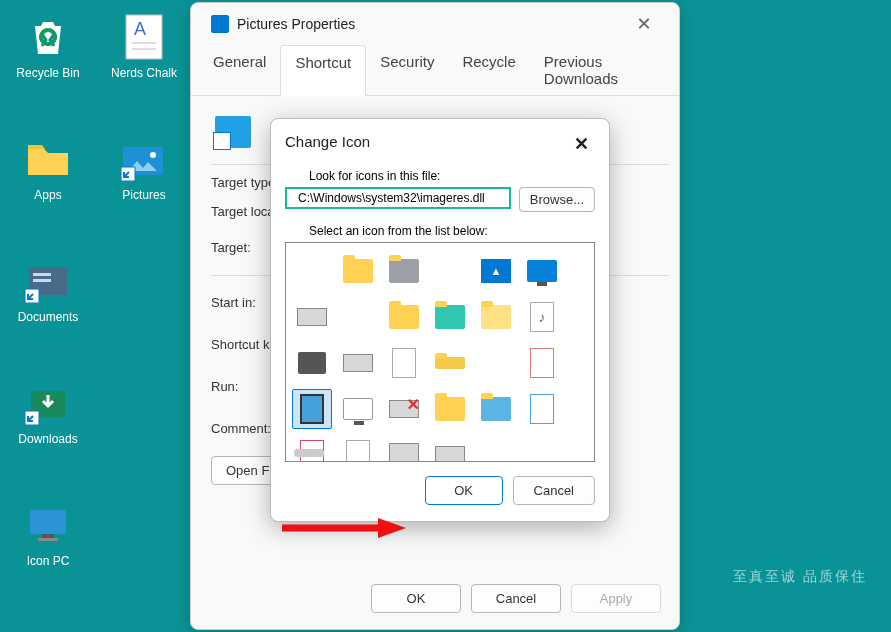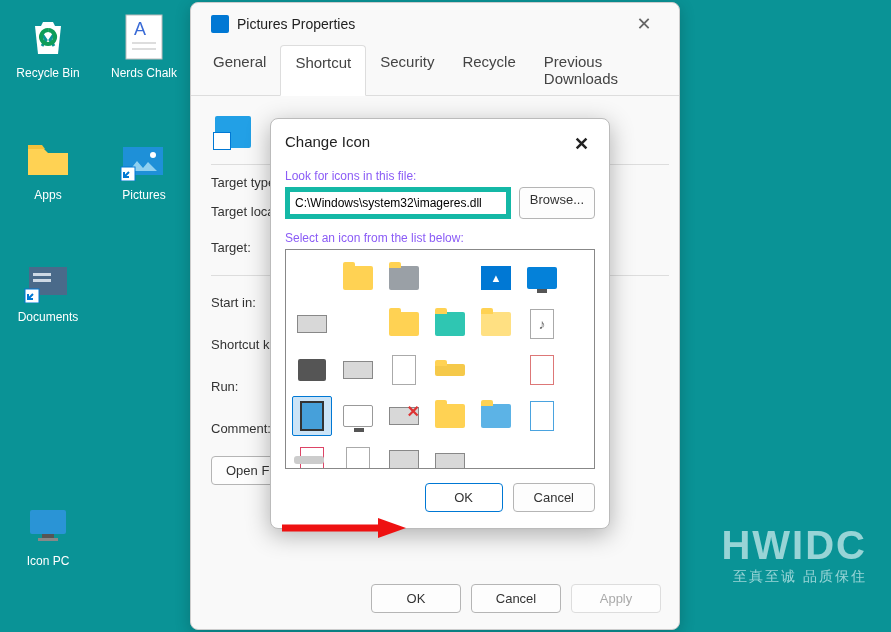--- a/index.html
+++ b/index.html
@@ -31,23 +31,23 @@
 .frow select { flex: 1; max-width: 290px; height: 28px; border: 1px solid #bbb; background: #fff; }
 .btnrow { display: flex; gap: 10px; margin-top: 6px; }
 .btn { min-width: 90px; padding: 6px 14px; background: #fdfdfd; border: 1px solid #b5b5b5; border-radius: 4px; font-size: 13px; color: #333; cursor: pointer; text-align: center; }
 .btn.dis { color: #aaa; border-color: #ddd; cursor: default; }
 .pw-foot { display: flex; gap: 10px; justify-content: flex-end; padding: 12px 18px 16px; }
 
 
 .ci-win { position: absolute; left: 270px; top: 118px; width: 340px; background: #fff; border: 1px solid #bbb; border-radius: 8px; box-shadow: 0 6px 24px rgba(0,0,0,0.3); padding: 14px 14px 16px; }
 .ci-title { display: flex; font-size: 15px; color: #222; margin-bottom: 14px; }
 .ci-close { margin-left: auto; font-size: 18px; color: #222; font-weight: bold; cursor: pointer; padding: 0 6px; }
-.ci-lbl { font-size: 12px; color: #8b5cf6; margin-bottom: 4px; }
+.ci-lbl { font-size: 12px; color: #000000; margin-bottom: 4px; margin-left: 24px; }
 .ci-row { display: flex; gap: 8px; margin-bottom: 12px; }
-.ci-path { flex: 1; height: 32px; border: 5px solid #14b8a6; padding: 0 5px; font-size: 12px; }
+.ci-path { flex: 1; height: 22px; border: 2px solid #14b8a6; padding: 0 11px; font-size: 12px; }
 .ci-list { height: 220px; border: 1px solid #888; background: #fff; padding: 8px 6px 4px; display: flex; flex-wrap: wrap; align-content: flex-start; gap: 6px 6px; overflow: hidden; position: relative; }
 .ci-ico { width: 40px; height: 40px; display: flex; align-items: center; justify-content: center; cursor: pointer; border-radius: 2px; }
 .ci-ico.sel { background: #cce4f7; border: 1px solid #0078d4; }
 .ci-sb { position: absolute; left: 8px; bottom: 4px; width: 30px; height: 8px; background: #ccc; border-radius: 3px; }
 .ci-foot { display: flex; gap: 10px; justify-content: flex-end; margin-top: 14px; }
 .ci-foot .btn { min-width: 78px; padding: 6px 20px; }
 .ci-foot .btn.primary { border-color: #0078d4; background: #fff; }
 
 
 .arrow { position: absolute; left: 278px; top: 516px; width: 130px; height: 24px; pointer-events: none; }
@@ -122,20 +122,31 @@
       <svg width="50" height="44">
           <rect x="6" y="8" width="38" height="28" fill="#4a6a8a"></rect>
           <rect x="10" y="14" width="18" height="3" fill="#cdd9e5"></rect>
           <rect x="10" y="20" width="18" height="3" fill="#cdd9e5"></rect>
           <rect x="2" y="30" width="14" height="14" fill="#fff" stroke="#0078d4"></rect>
           <path d="M5 40l5-5m0 5h-5v-5" stroke="#0078d4" stroke-width="2" fill="none"></path>
         </svg>
     </div>
     <span class="lbl">Documents</span>
   </div>
+  <div class="di" style="left:8px; top:378px">
+    <div class="ic">
+      <svg width="50" height="44">
+          <rect x="8" y="10" width="34" height="26" fill="#1a8a5a" rx="3"></rect>
+          <path d="M25 14v10m-5-4l5 5 5-5" stroke="#fff" stroke-width="3" fill="none"></path>
+          <rect x="2" y="30" width="14" height="14" fill="#fff" stroke="#0078d4"></rect>
+          <path d="M5 40l5-5m0 5h-5v-5" stroke="#0078d4" stroke-width="2" fill="none"></path>
+        </svg>
+    </div>
+    <span class="lbl">Downloads</span>
+  </div>
   <div class="di" style="left:8px; top:500px">
     <div class="ic">
       <svg width="48" height="42">
           <rect x="6" y="6" width="36" height="24" fill="#2a94d6" rx="2"></rect>
           <rect x="18" y="30" width="12" height="4" fill="#555"></rect>
           <rect x="14" y="34" width="20" height="3" fill="#888"></rect>
         </svg>
     </div>
     <span class="lbl">Icon PC</span>
   </div>
@@ -302,15 +313,14 @@
     <div class="btn">Cancel</div>
   </div>
 </div>
 
 <svg class="arrow" viewBox="0 0 130 24">
   <line x1="4" y1="12" x2="106" y2="12" stroke="#e11" stroke-width="7"></line>
   <polygon points="100,2 128,12 100,22" fill="#e11"></polygon>
 </svg>
 
 <div class="wm">
-  <div class="big">HWIDC</div>
   <div class="sm">至真至诚 品质保住</div>
 </div>
 
 </body></html>

